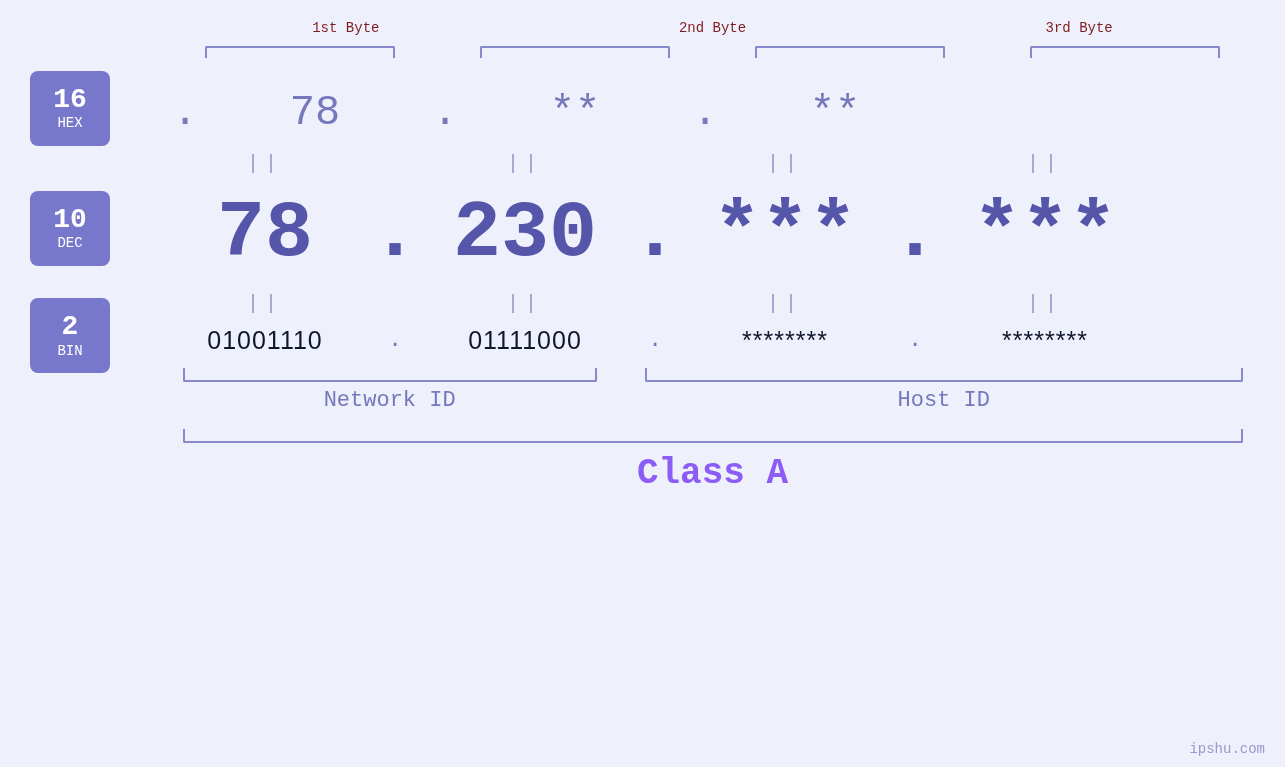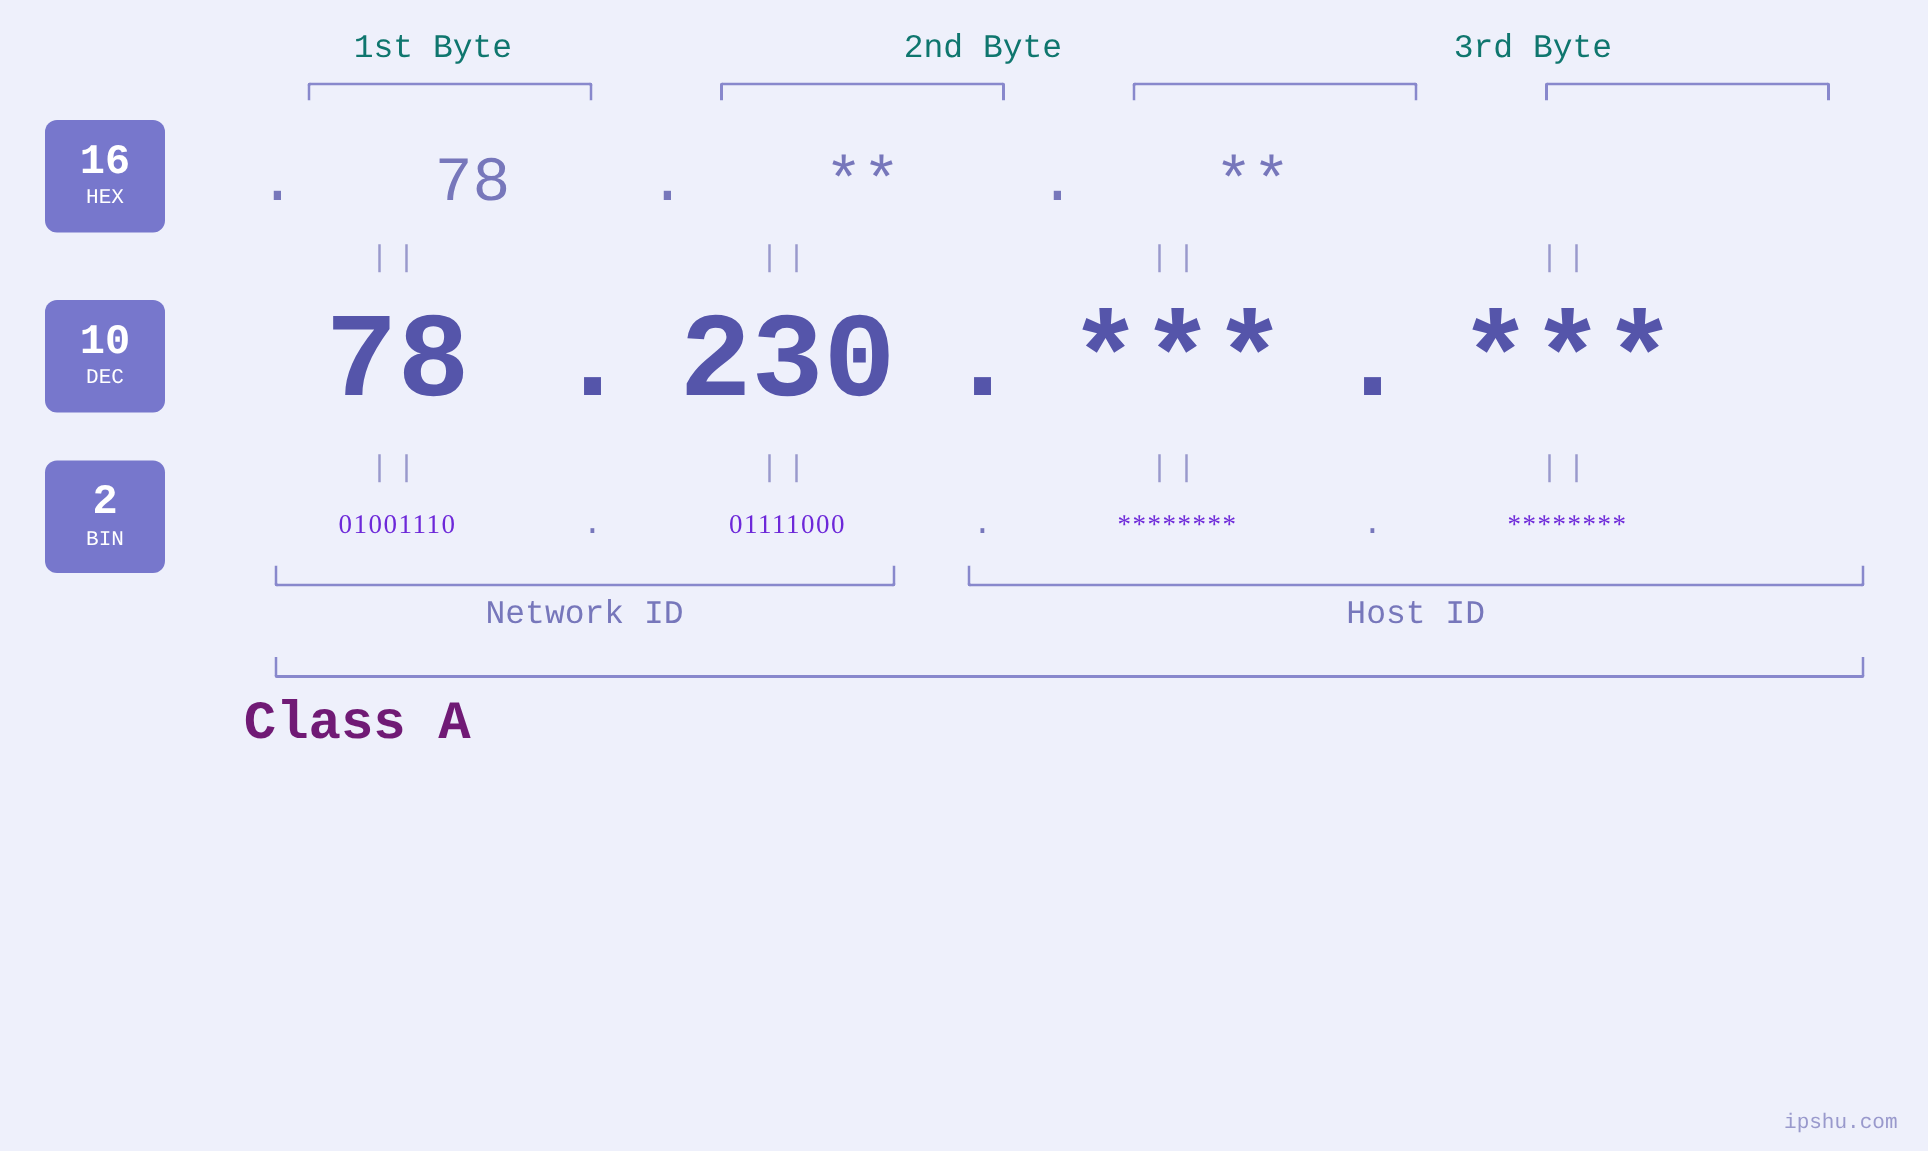--- a/index.html
+++ b/index.html
@@ -26,24 +26,25 @@
     
     .byte-headers {
       display: flex;
       width: 1100px;
       margin-left: 140px;
       justify-content: space-around;
       margin-bottom: 10px;
     }
 
     .byte-header {
-      color: #0f766e;
-      font-size: 22px;
+      color: #7f1d1d;
+      font-size: 14px;
       font-family: 'Courier New', Courier, monospace;
       width: 220px;
+      text-align: center;
     }
 
     
     .bracket-row {
       display: flex;
       width: 1100px;
       margin-left: 140px;
       justify-content: space-around;
       margin-bottom: 20px;
     }
@@ -102,23 +103,23 @@
     }
 
     .dec-dot {
       font-size: 80px;
       color: #5555aa;
       font-weight: bold;
     }
 
     
     .bin-val {
-      font-size: 18px;
-      color: #6d28d9;
-      font-family: Liberation Serif, serif;
+      font-size: 25px;
+      color: #0f172a;
+      font-family: Liberation Sans, sans-serif;
       letter-spacing: 1px;
     }
 
     .bin-dot {
       font-size: 22px;
       color: #7777bb;
     }
 
     
     .bottom-brackets {
@@ -184,21 +185,22 @@
       height: 14px;
       border: 2px solid #8888cc;
       border-top: none;
       border-radius: 0 0 2px 2px;
     }
 
     
     .class-label {
       width: 1100px;
       margin-left: 140px;
-      color: #701a75;
+      text-align: center;
+      color: #8b5cf6;
       font-size: 36px;
       font-family: 'Courier New', Courier, monospace;
       font-weight: bold;
       margin-top: 10px;
     }
 
     
     .watermark {
       position: absolute;
       bottom: 10px;

